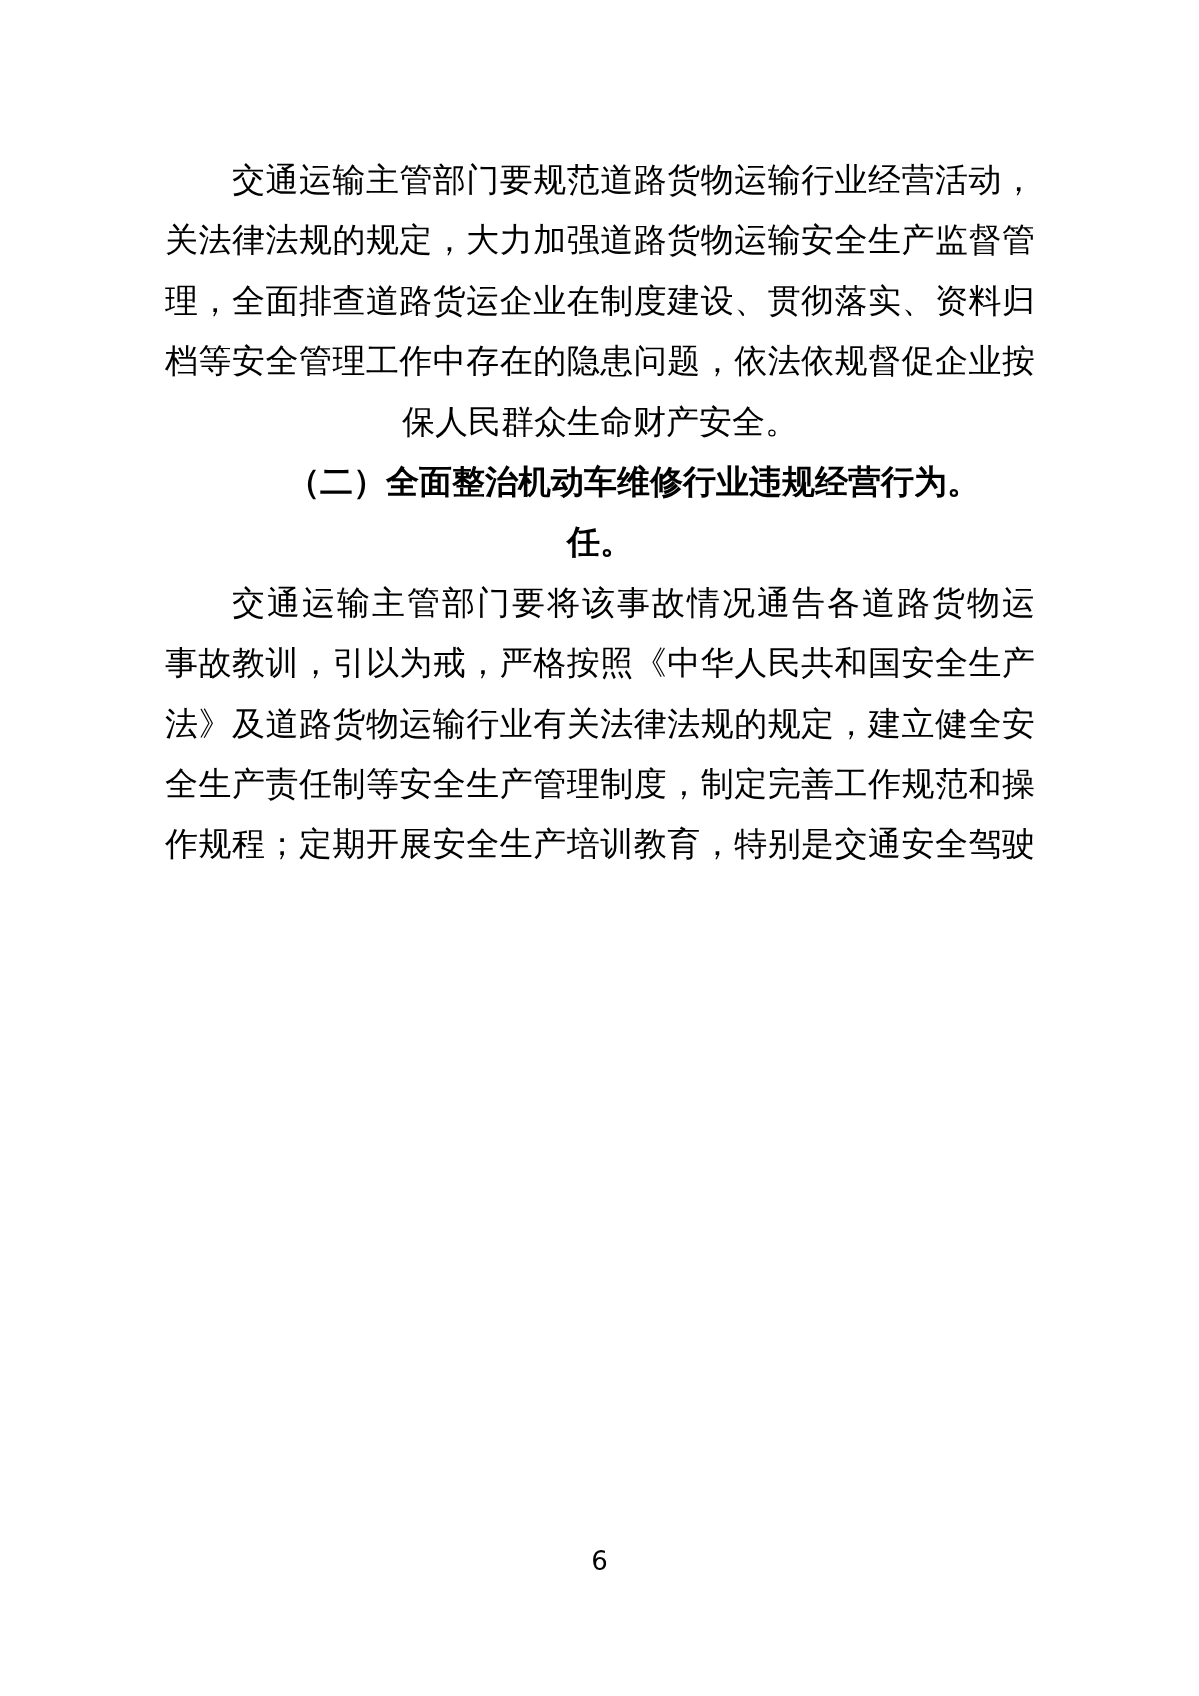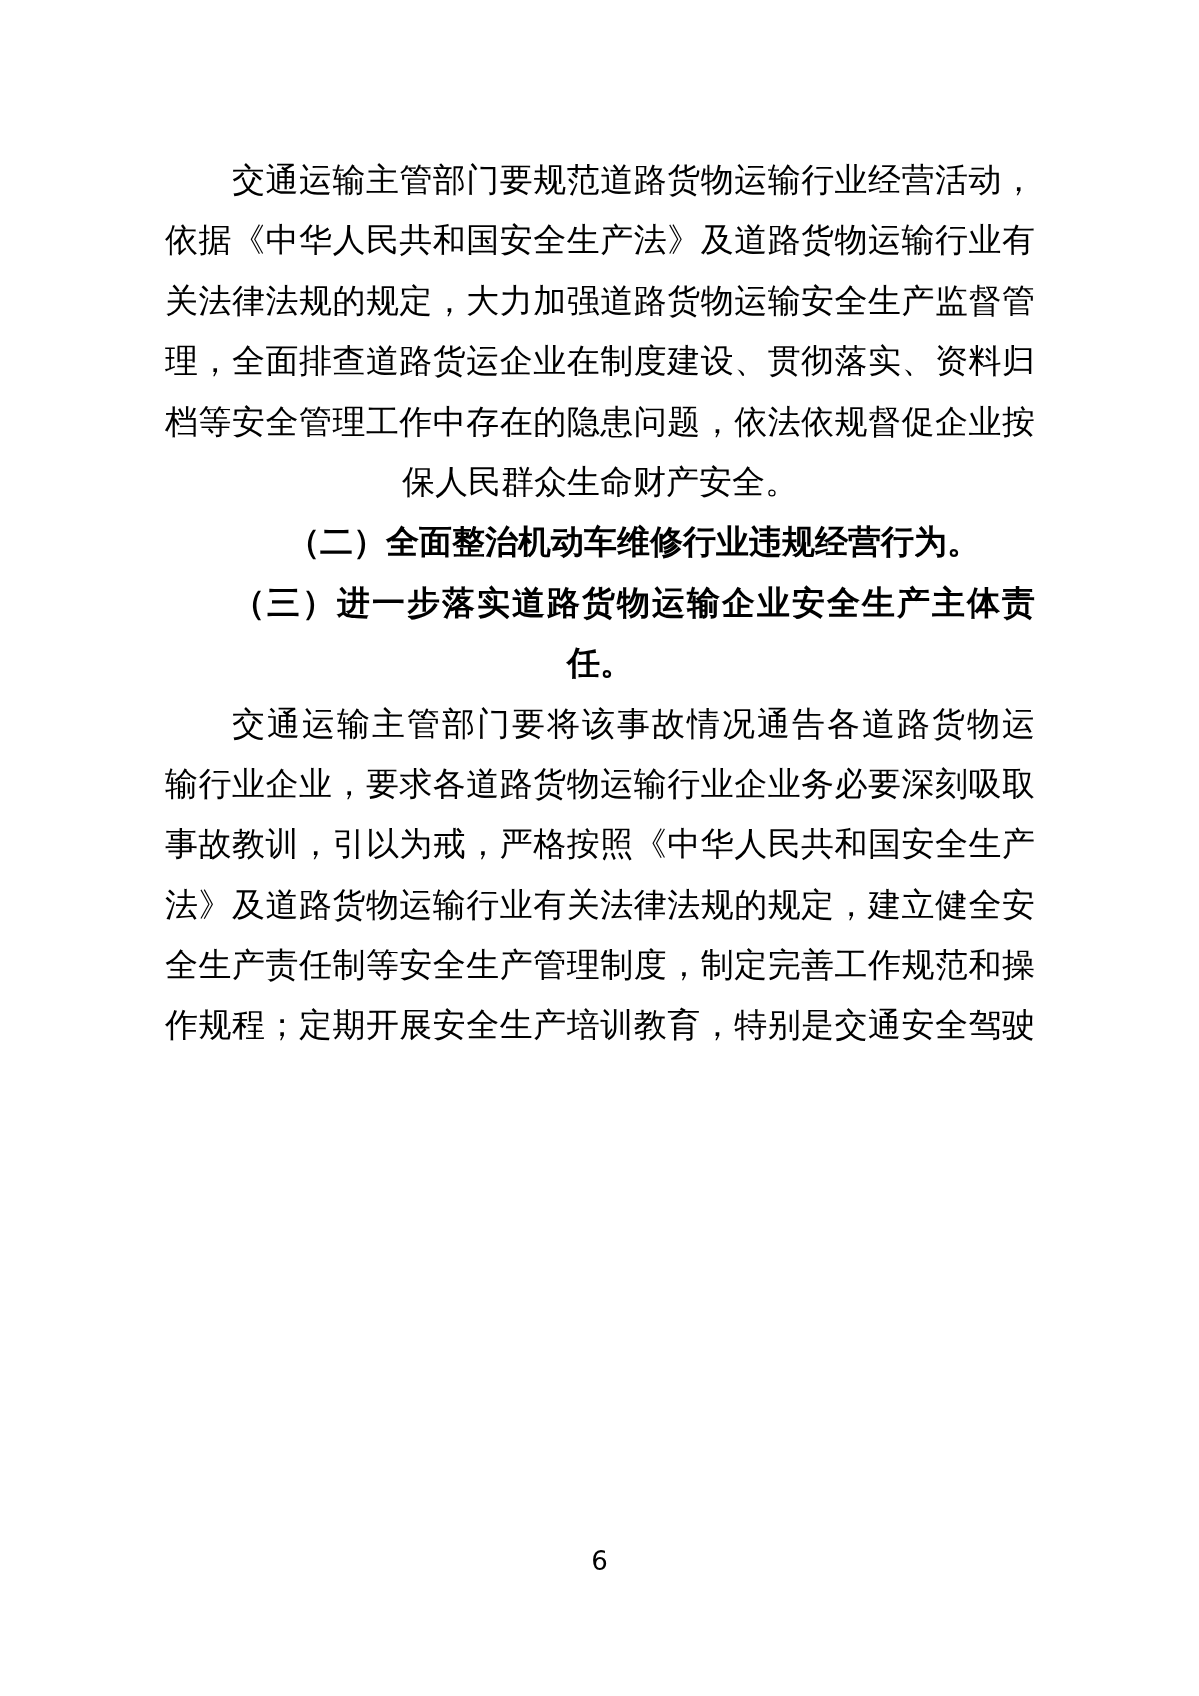--- a/index.html
+++ b/index.html
@@ -55,40 +55,37 @@
   }
 </style>
 </head>
 <body>
 
 <div class="page">
   <div class="content">
 
     <div class="para">
       <div class="line j indent">交通运输主管部门要规范道路货物运输行业经营活动，</div>
-      <div class="line j">依据《中华人民共和国安全生产法》及道路货物运输行业有</div>
       <div class="line j">关法律法规的规定，大力加强道路货物运输安全生产监督管</div>
       <div class="line j">理，全面排查道路货运企业在制度建设、贯彻落实、资料归</div>
       <div class="line j">档等安全管理工作中存在的隐患问题，依法依规督促企业按</div>
       <div class="line">保人民群众生命财产安全。</div>
     </div>
 
     <div class="para heading">
       <div class="line indent">（二）全面整治机动车维修行业违规经营行为。</div>
     </div>
 
 
     <div class="para heading">
-      <div class="line j indent">（三）进一步落实道路货物运输企业安全生产主体责</div>
       <div class="line">任。</div>
     </div>
 
     <div class="para">
       <div class="line j indent">交通运输主管部门要将该事故情况通告各道路货物运</div>
-      <div class="line j">输行业企业，要求各道路货物运输行业企业务必要深刻吸取</div>
       <div class="line j">事故教训，引以为戒，严格按照《中华人民共和国安全生产</div>
       <div class="line j">法》及道路货物运输行业有关法律法规的规定，建立健全安</div>
       <div class="line j">全生产责任制等安全生产管理制度，制定完善工作规范和操</div>
       <div class="line j">作规程；定期开展安全生产培训教育，特别是交通安全驾驶</div>
     </div>
 
   </div>
 
   <div class="pageno">6</div>
 </div>

